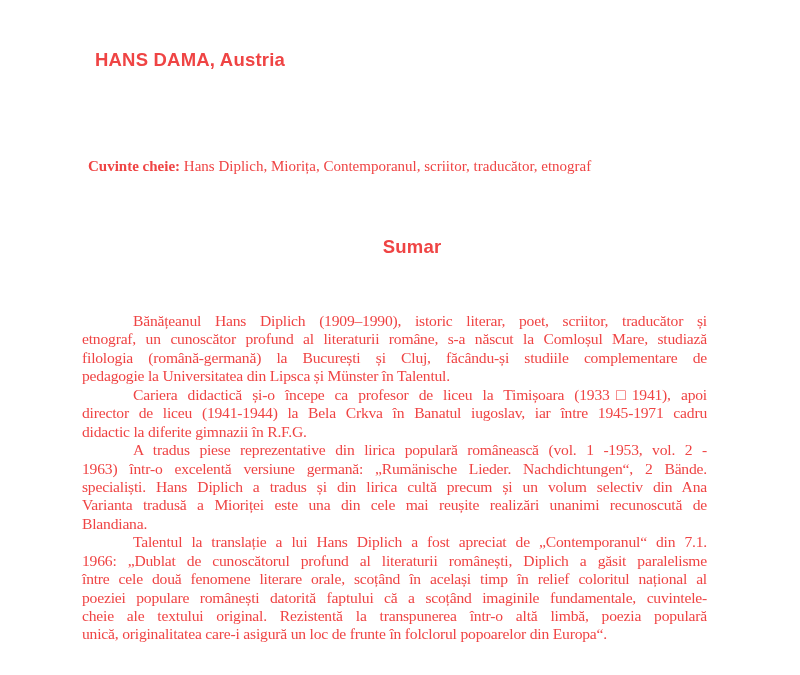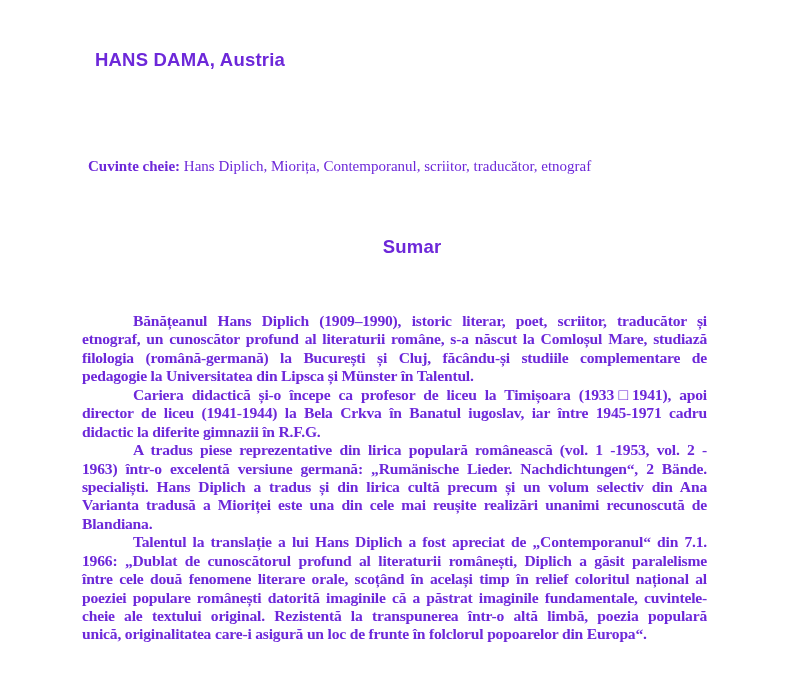--- a/index.html
+++ b/index.html
@@ -6,21 +6,21 @@
     margin: 0;
     padding: 0;
     background: #ffffff;
   }
   .page {
     position: relative;
     width: 800px;
     height: 675px;
     background: #ffffff;
     overflow: hidden;
-    color: #6d28d9;
+    color: #ef4444;
   }
   .author-line {
     position: absolute;
     left: 95px;
     top: 49px;
     font-family: "Liberation Sans", sans-serif;
     font-weight: 700;
     font-size: 18.5px;
     letter-spacing: 0.2px;
     white-space: nowrap;
@@ -47,21 +47,21 @@
     font-weight: 700;
     font-size: 18.5px;
     letter-spacing: 0.2px;
   }
   .summary-body {
     position: absolute;
     left: 82px;
     top: 312px;
     width: 625px;
     font-family: "Liberation Serif", serif;
-    font-weight: 700;
+    font-weight: 400;
     font-size: 15.6px;
     letter-spacing: -0.2px;
   }
   .bodyline {
     line-height: 18.45px;
     height: 18.45px;
     overflow: visible;
   }
   .bodyline.just {
     text-align: justify;
@@ -94,18 +94,18 @@
       <div class="bodyline just">director de liceu (1941-1944) la Bela Crkva în Banatul iugoslav, iar între 1945-1971 cadru</div>
       <div class="bodyline">didactic la diferite gimnazii în R.F.G.</div>
       <div class="bodyline indent just">A tradus piese reprezentative din lirica populară românească (vol. 1 -1953, vol. 2 -</div>
       <div class="bodyline just">1963) într-o excelentă versiune germană: „Rumänische Lieder. Nachdichtungen“, 2 Bände.</div>
       <div class="bodyline just">specialiști. Hans Diplich a tradus și din lirica cultă precum și un volum selectiv din Ana</div>
       <div class="bodyline just">Varianta tradusă a Mioriței este una din cele mai reușite realizări unanimi recunoscută de</div>
       <div class="bodyline">Blandiana.</div>
       <div class="bodyline indent just">Talentul la translație a lui Hans Diplich a fost apreciat de „Contemporanul“ din 7.1.</div>
       <div class="bodyline just">1966: „Dublat de cunoscătorul profund al literaturii românești, Diplich a găsit paralelisme</div>
       <div class="bodyline just">între cele două fenomene literare orale, scoțând în același timp în relief coloritul național al</div>
-      <div class="bodyline just">poeziei populare românești datorită imaginile că a păstrat imaginile fundamentale, cuvintele-</div>
+      <div class="bodyline just">poeziei populare românești datorită faptului că a scoțând imaginile fundamentale, cuvintele-</div>
       <div class="bodyline just">cheie ale textului original. Rezistentă la transpunerea într-o altă limbă, poezia populară</div>
       <div class="bodyline">unică, originalitatea care-i asigură un loc de frunte în folclorul popoarelor din Europa“.</div>
     </div>
 
 </div>
 
 </body></html>

